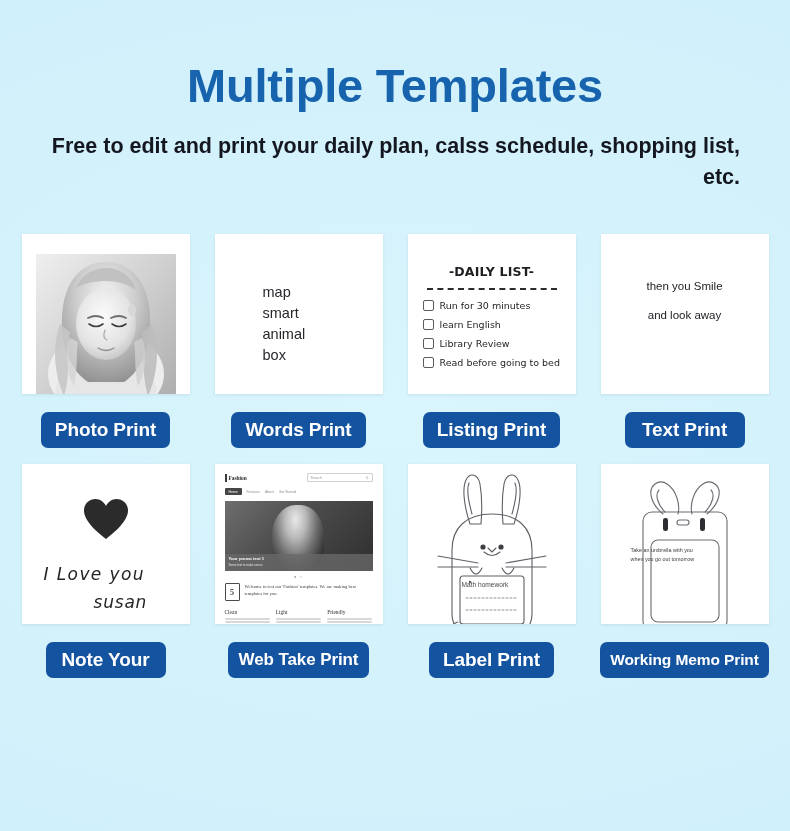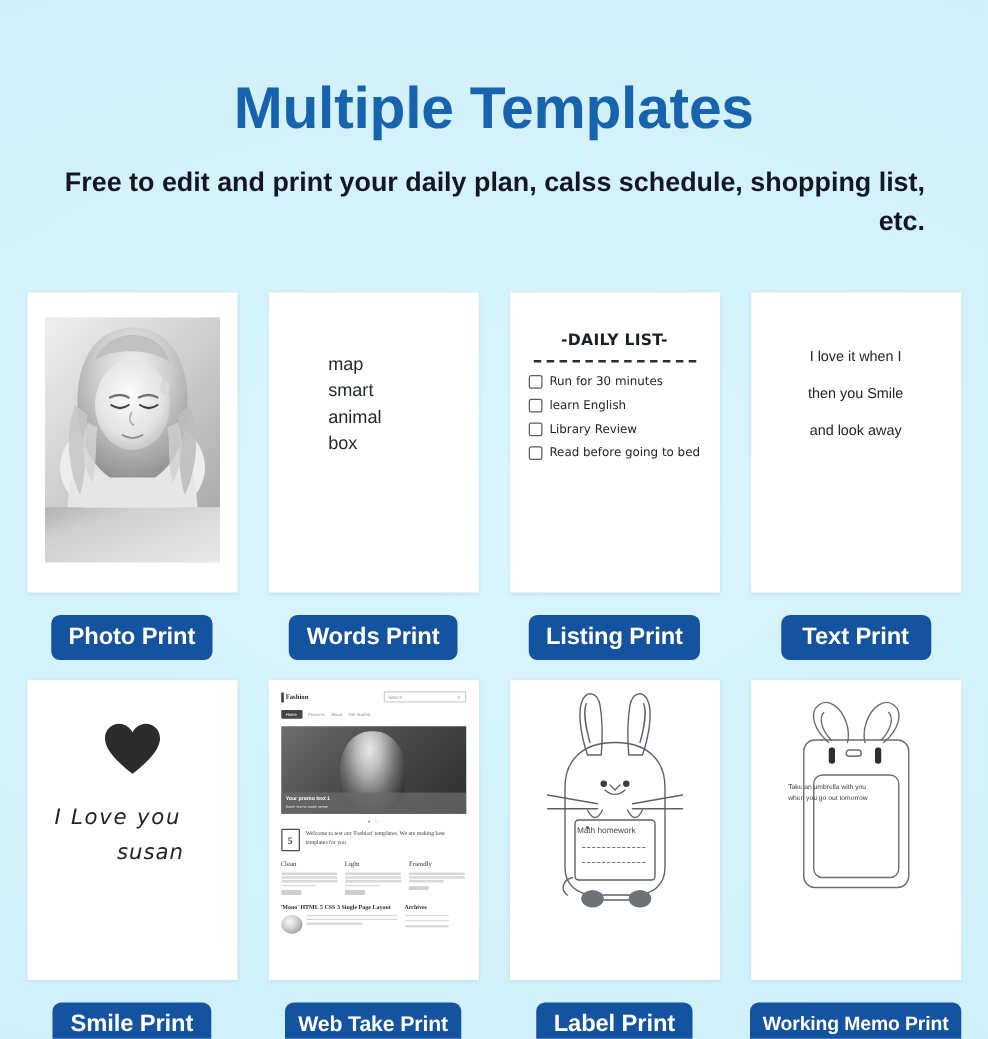--- a/index.html
+++ b/index.html
@@ -62,21 +62,21 @@
   .row + .row { margin-top: 16px; }
 
   .cell {
     width: 168px;
     display: flex;
     flex-direction: column;
     align-items: center;
   }
   .card {
     width: 168px;
-    height: 240px;
+    height: 160px;
     background: #ffffff;
     box-shadow: 0 1px 3px rgba(20,60,90,0.10);
     position: relative;
     overflow: hidden;
     box-sizing: border-box;
   }
   .btn {
     margin-top: 18px;
     background: #14539f;
     color: #ffffff;
@@ -353,40 +353,39 @@
               <span>Read before going to bed</span>
             </div>
           </div>
         </div>
         <button class="btn">Listing Print</button>
       </div>
 
       <div class="cell">
         <div class="card">
           <div class="tp">
-            <div>I love it when I</div>
             <div>then you Smile</div>
             <div>and look away</div>
           </div>
         </div>
         <button class="btn">Text Print</button>
       </div>
     </div>
 
     <div class="row">
 
       <div class="cell">
         <div class="card">
           <svg class="heart" viewBox="0 0 46 42">
             <path d="M23 41 C6 28 1 19 1 12.5 C1 5.5 6.5 1 12.5 1 C17 1 21 3.8 23 8 C25 3.8 29 1 33.5 1 C39.5 1 45 5.5 45 12.5 C45 19 40 28 23 41 Z" fill="#2b2b2b"></path>
           </svg>
           <div class="note-l1">I  Love  you</div>
           <div class="note-l2">susan</div>
         </div>
-        <button class="btn">Smile Print</button>
+        <button class="btn">Note Your</button>
       </div>
 
       <div class="cell">
         <div class="card">
           <div class="wp">
 
             <div class="wp-top">
               <div class="wp-logo">
                 <span class="wp-logo-bar"></span>
                 <span class="wp-logo-txt">Fashion</span>

